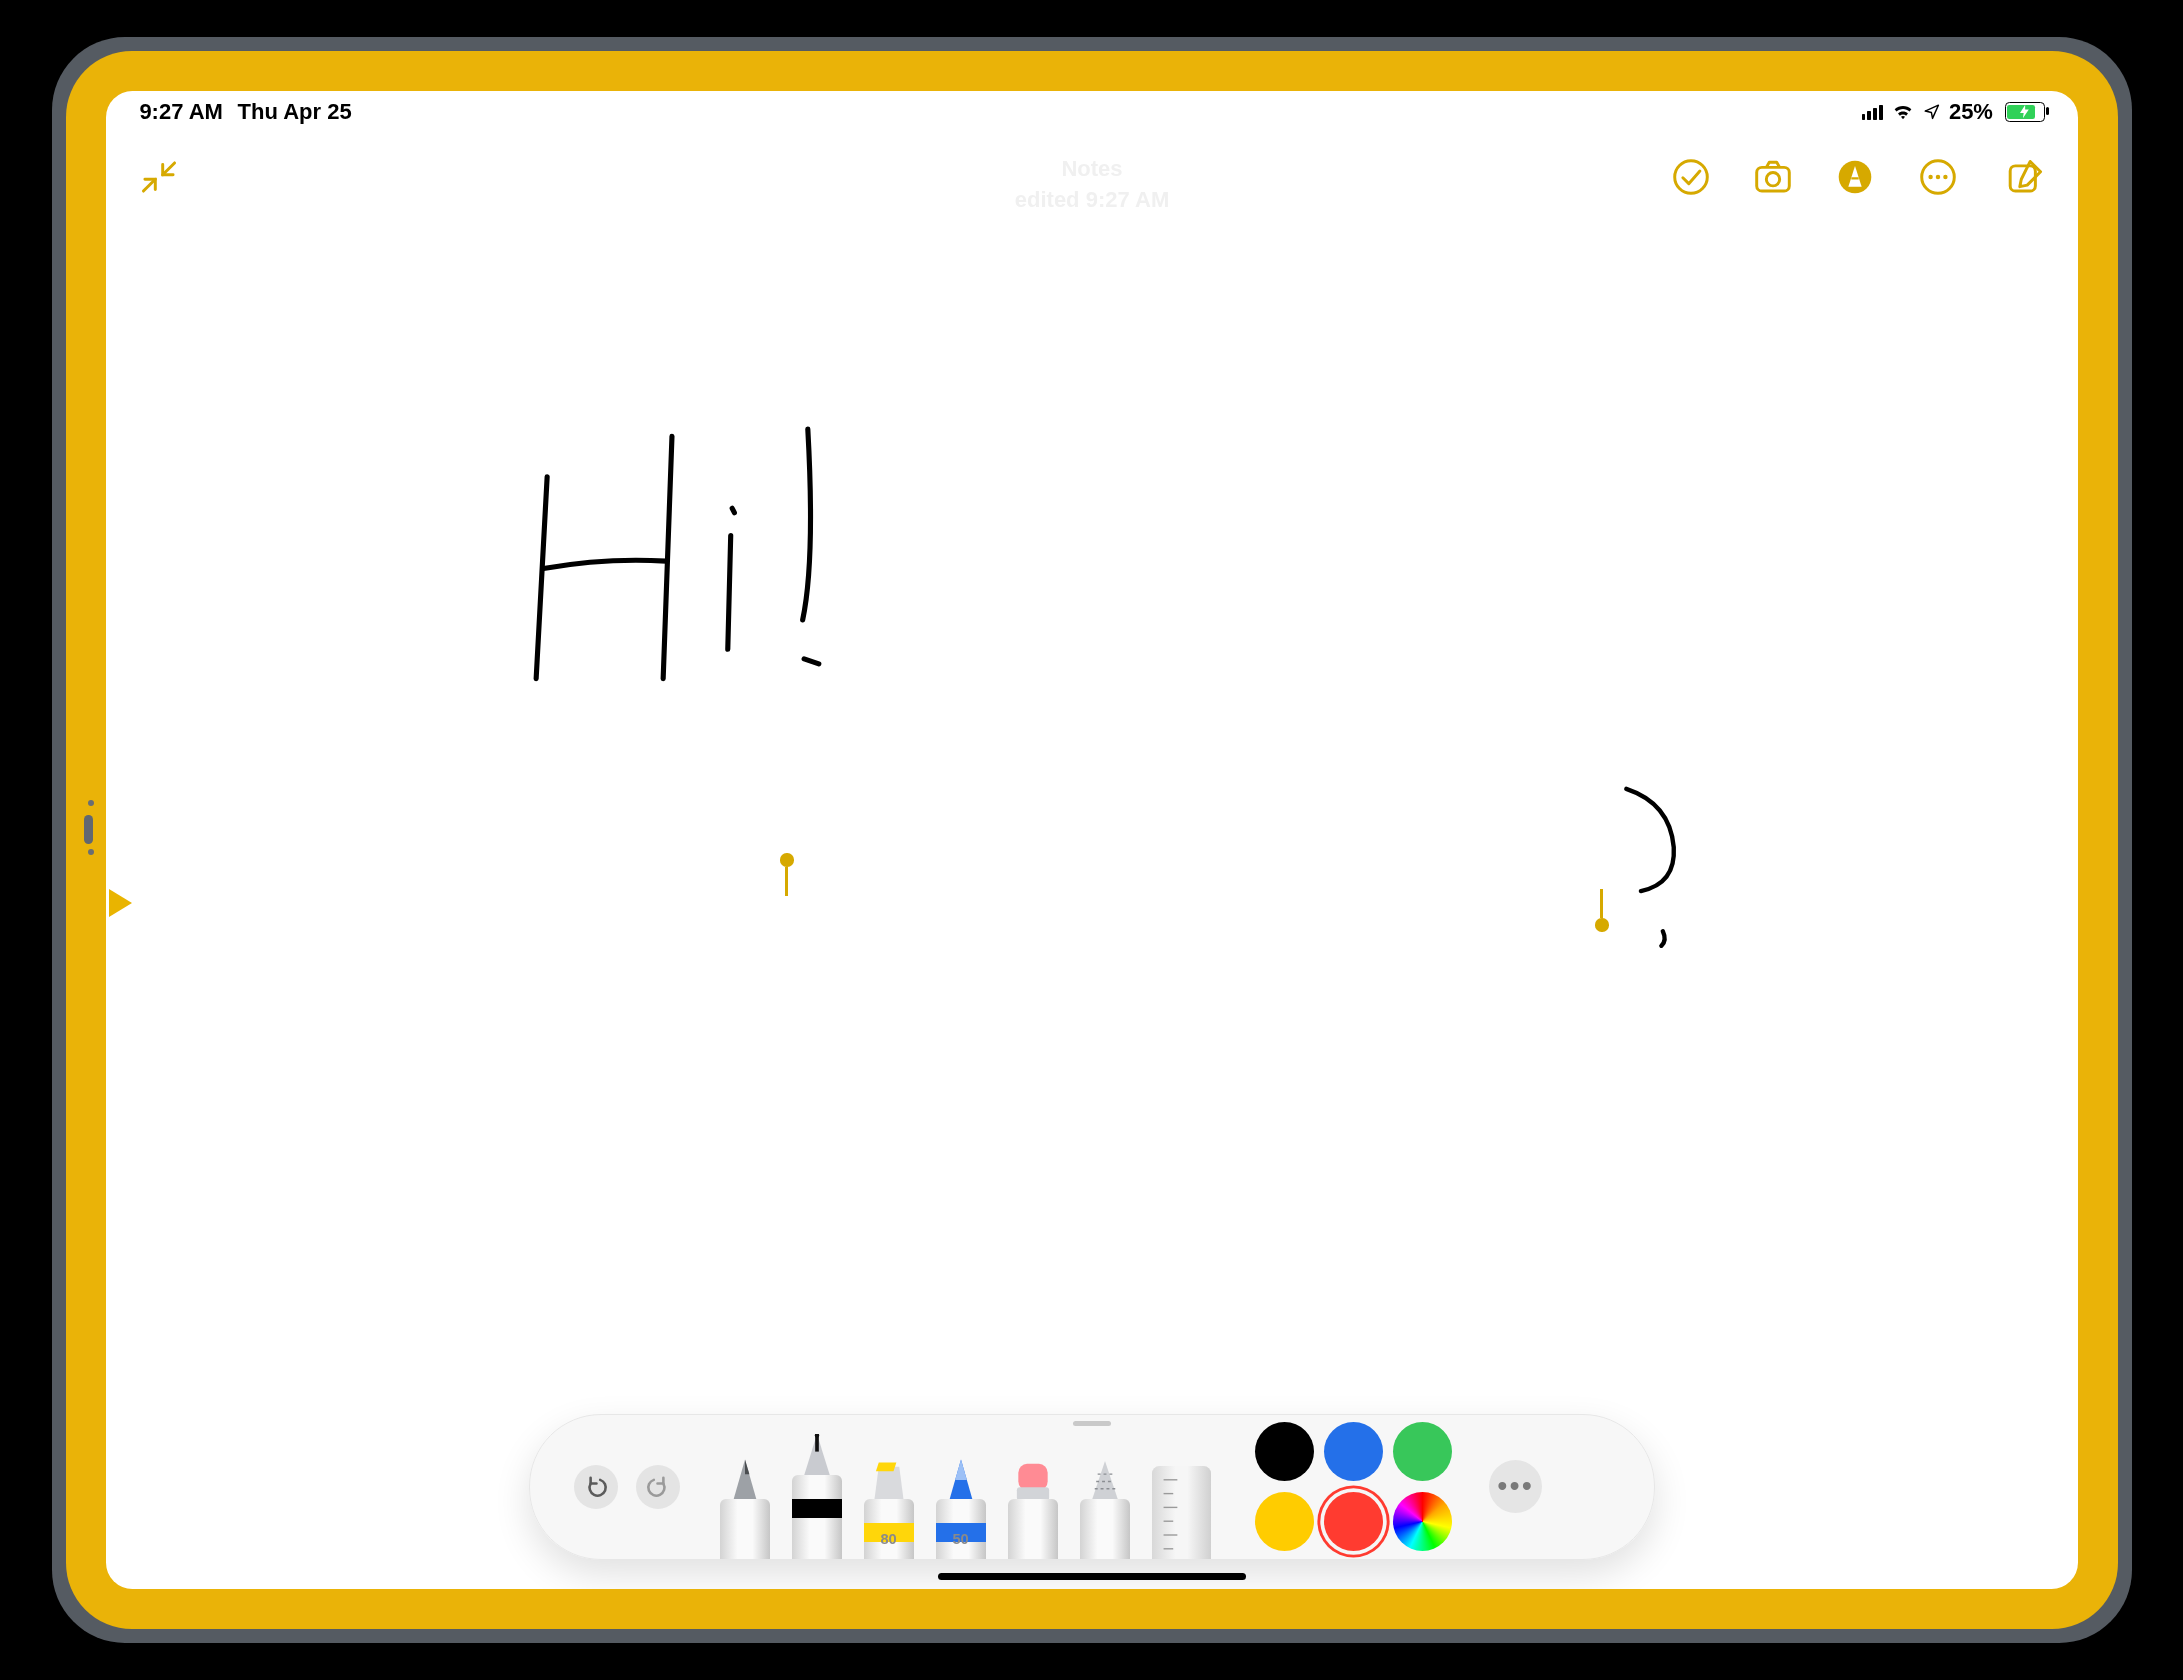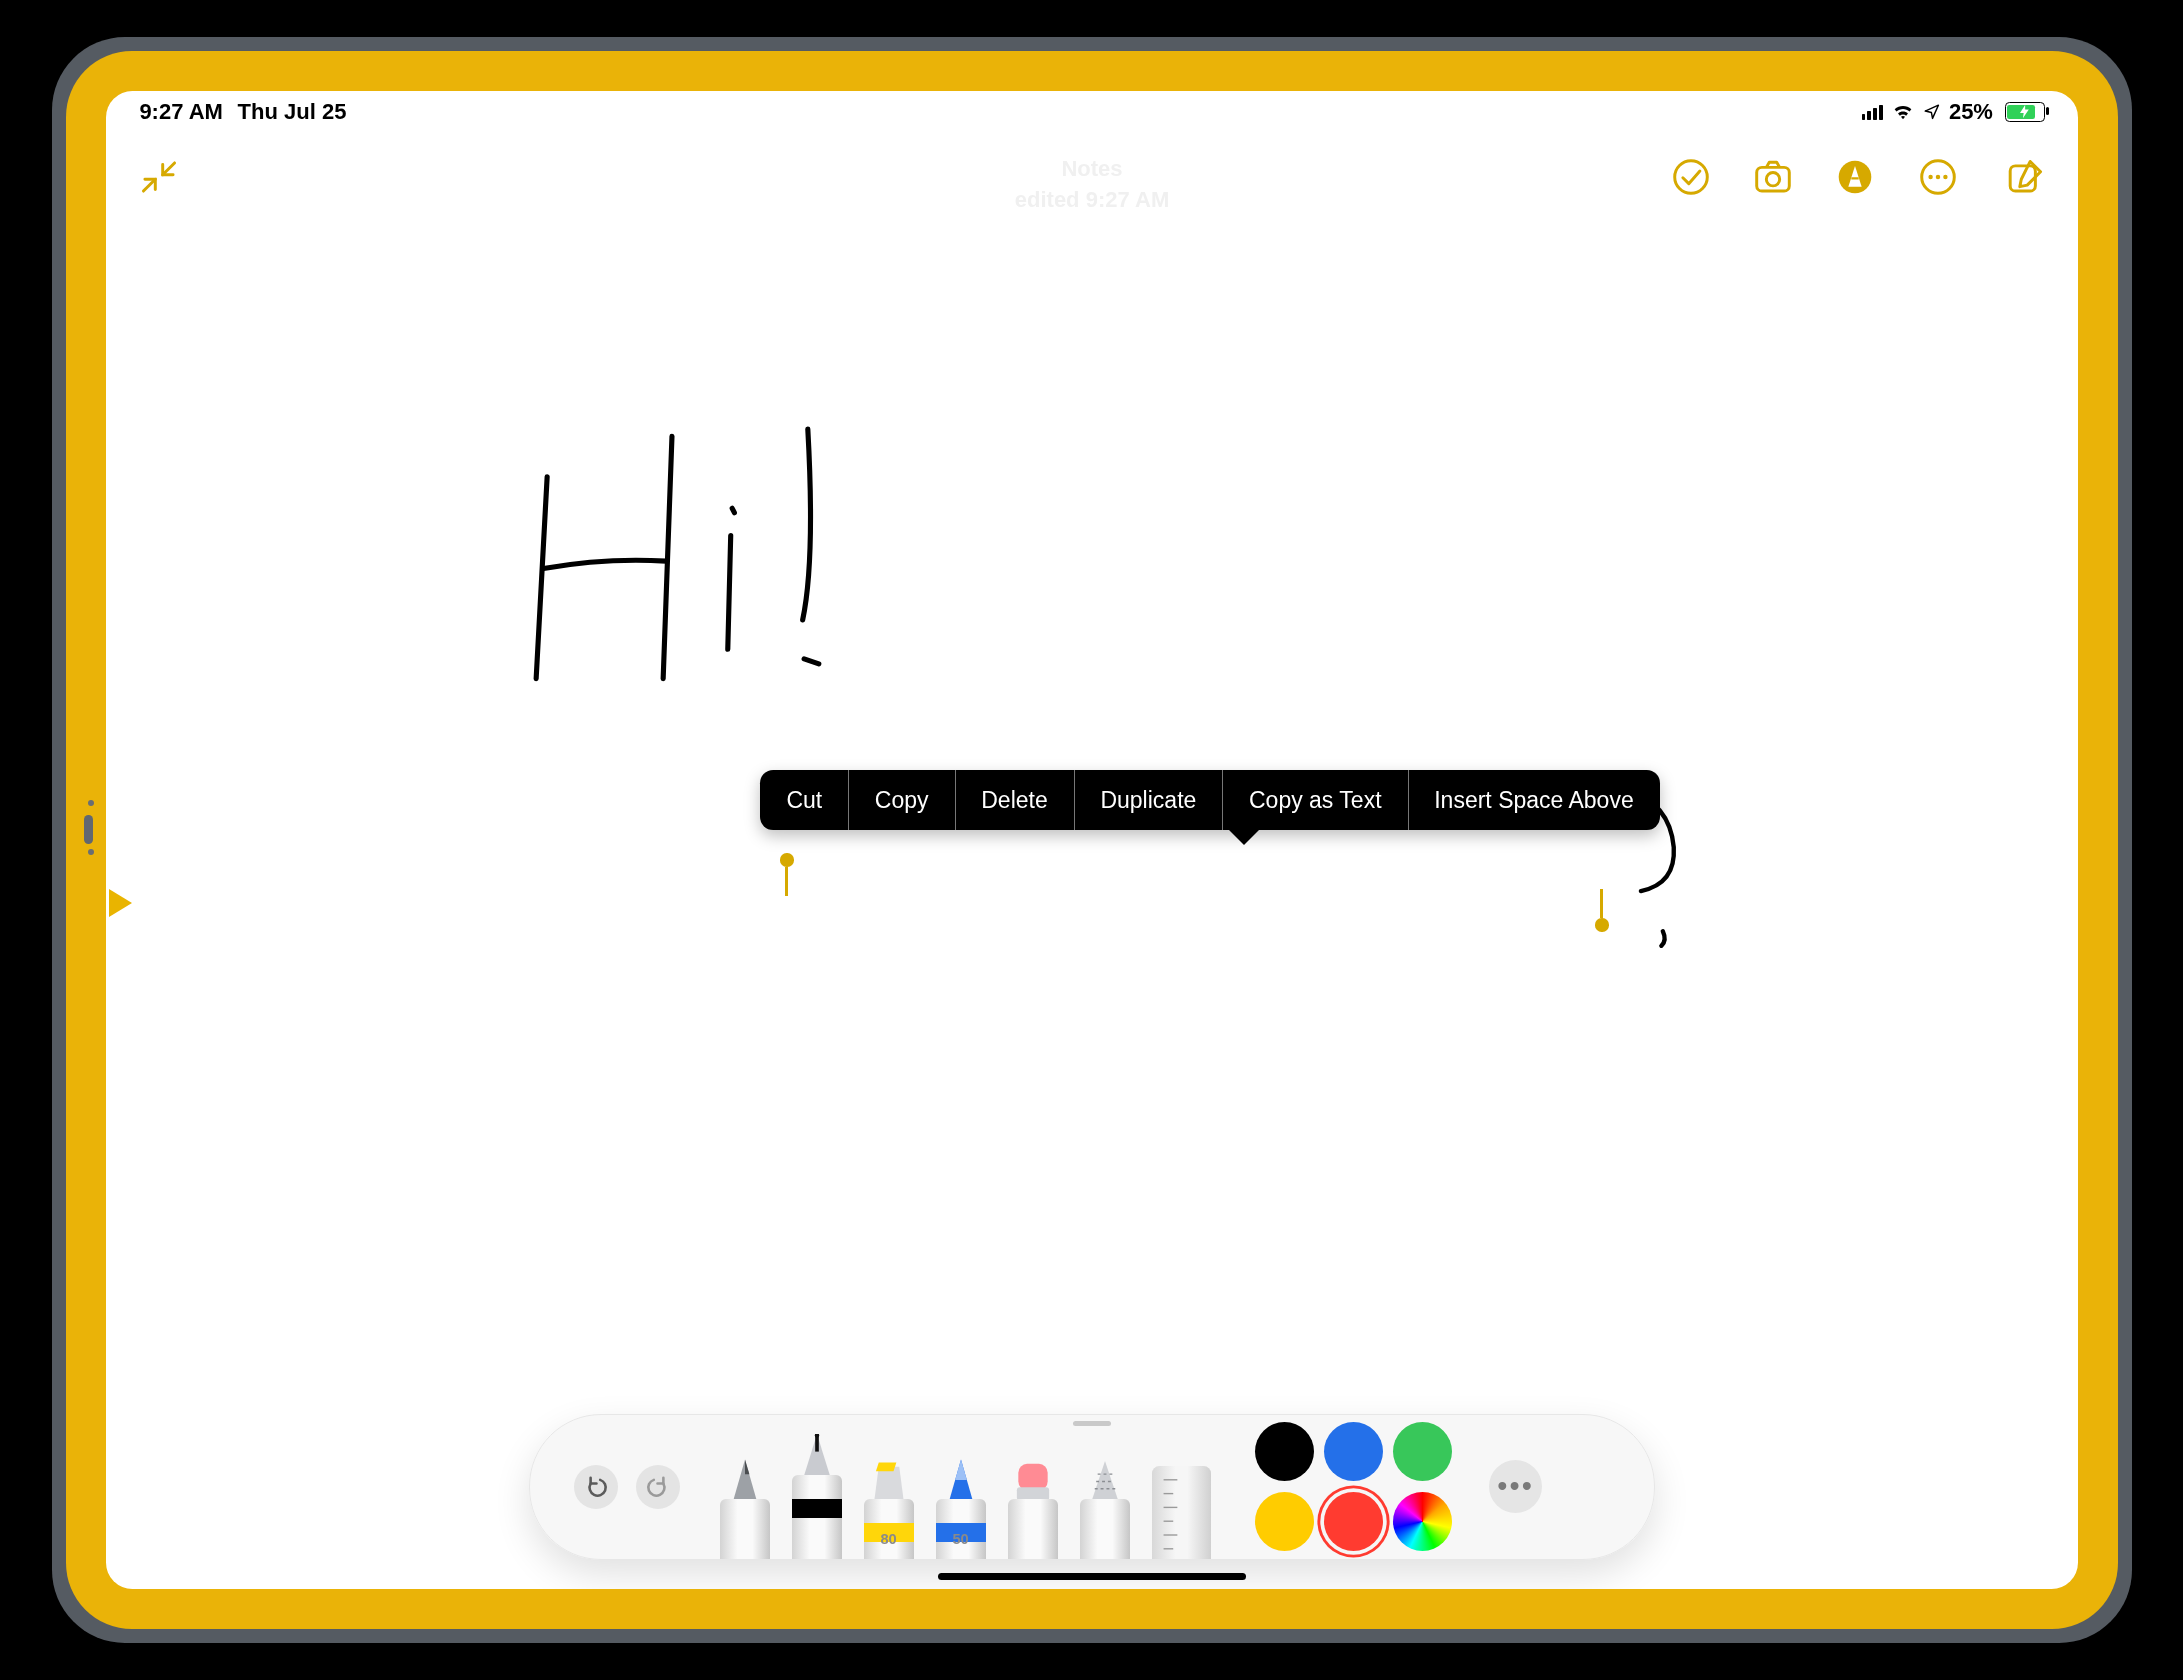--- a/index.html
+++ b/index.html
@@ -372,21 +372,21 @@
     <div class="black-ring">
       <div class="side-dot" style="left:22px; top:749px;"></div>
       <div class="side-dot" style="left:22px; top:798px;"></div>
       <div class="side-dot2" style="left:17.6px; top:764px;"></div>
 
       <div class="screen">
 
         <div class="status-bar">
           <div class="status-left">
             <span>9:27 AM</span>
-            <span>Thu Jul 25</span>
+            <span>Thu Apr 25</span>
           </div>
           <div class="status-right">
             <span class="signal-bars">
               <span></span>
                 <span></span>
                 <span></span>
                 <span></span>
             </span>
             <span class="wifi-icn">
               <svg viewBox="0 0 30 22">
@@ -476,34 +476,20 @@
                 <path d="M200 10 L188 340"></path>
                 <path d="M25 190 Q110 175 192 180"></path>
                 <path d="M280 145 L276 300"></path>
                 <path d="M282 108 L285 114"></path>
                 <path d="M385 0 Q395 180 378 260"></path>
                 <path d="M380 313 L400 320"></path>
               </g>
             </svg>
           </div>
 
-          <div class="ctx-menu">
-            <div class="ctx-item">Cut</div>
-            <div class="ctx-sep"></div>
-            <div class="ctx-item">Copy</div>
-            <div class="ctx-sep"></div>
-            <div class="ctx-item">Delete</div>
-            <div class="ctx-sep"></div>
-            <div class="ctx-item">Duplicate</div>
-            <div class="ctx-sep"></div>
-            <div class="ctx-item">Copy as Text</div>
-            <div class="ctx-sep"></div>
-            <div class="ctx-item">Insert Space Above</div>
-            <div class="ctx-caret"></div>
-          </div>
 
           <div class="sel-handle" style="left:674px; top:637px;"></div>
           <div class="sel-handle-stem" style="left:679px; top:651px;"></div>
           <div class="sel-handle" style="left:1489px; top:702px;"></div>
           <div class="sel-handle-stem" style="left:1494px; top:673px; height:29px;"></div>
 
 
           <div class="doodle-arc">
             <svg viewBox="0 0 100 230">
                 <g stroke="#000" stroke-width="6" fill="none" stroke-linecap="round">

